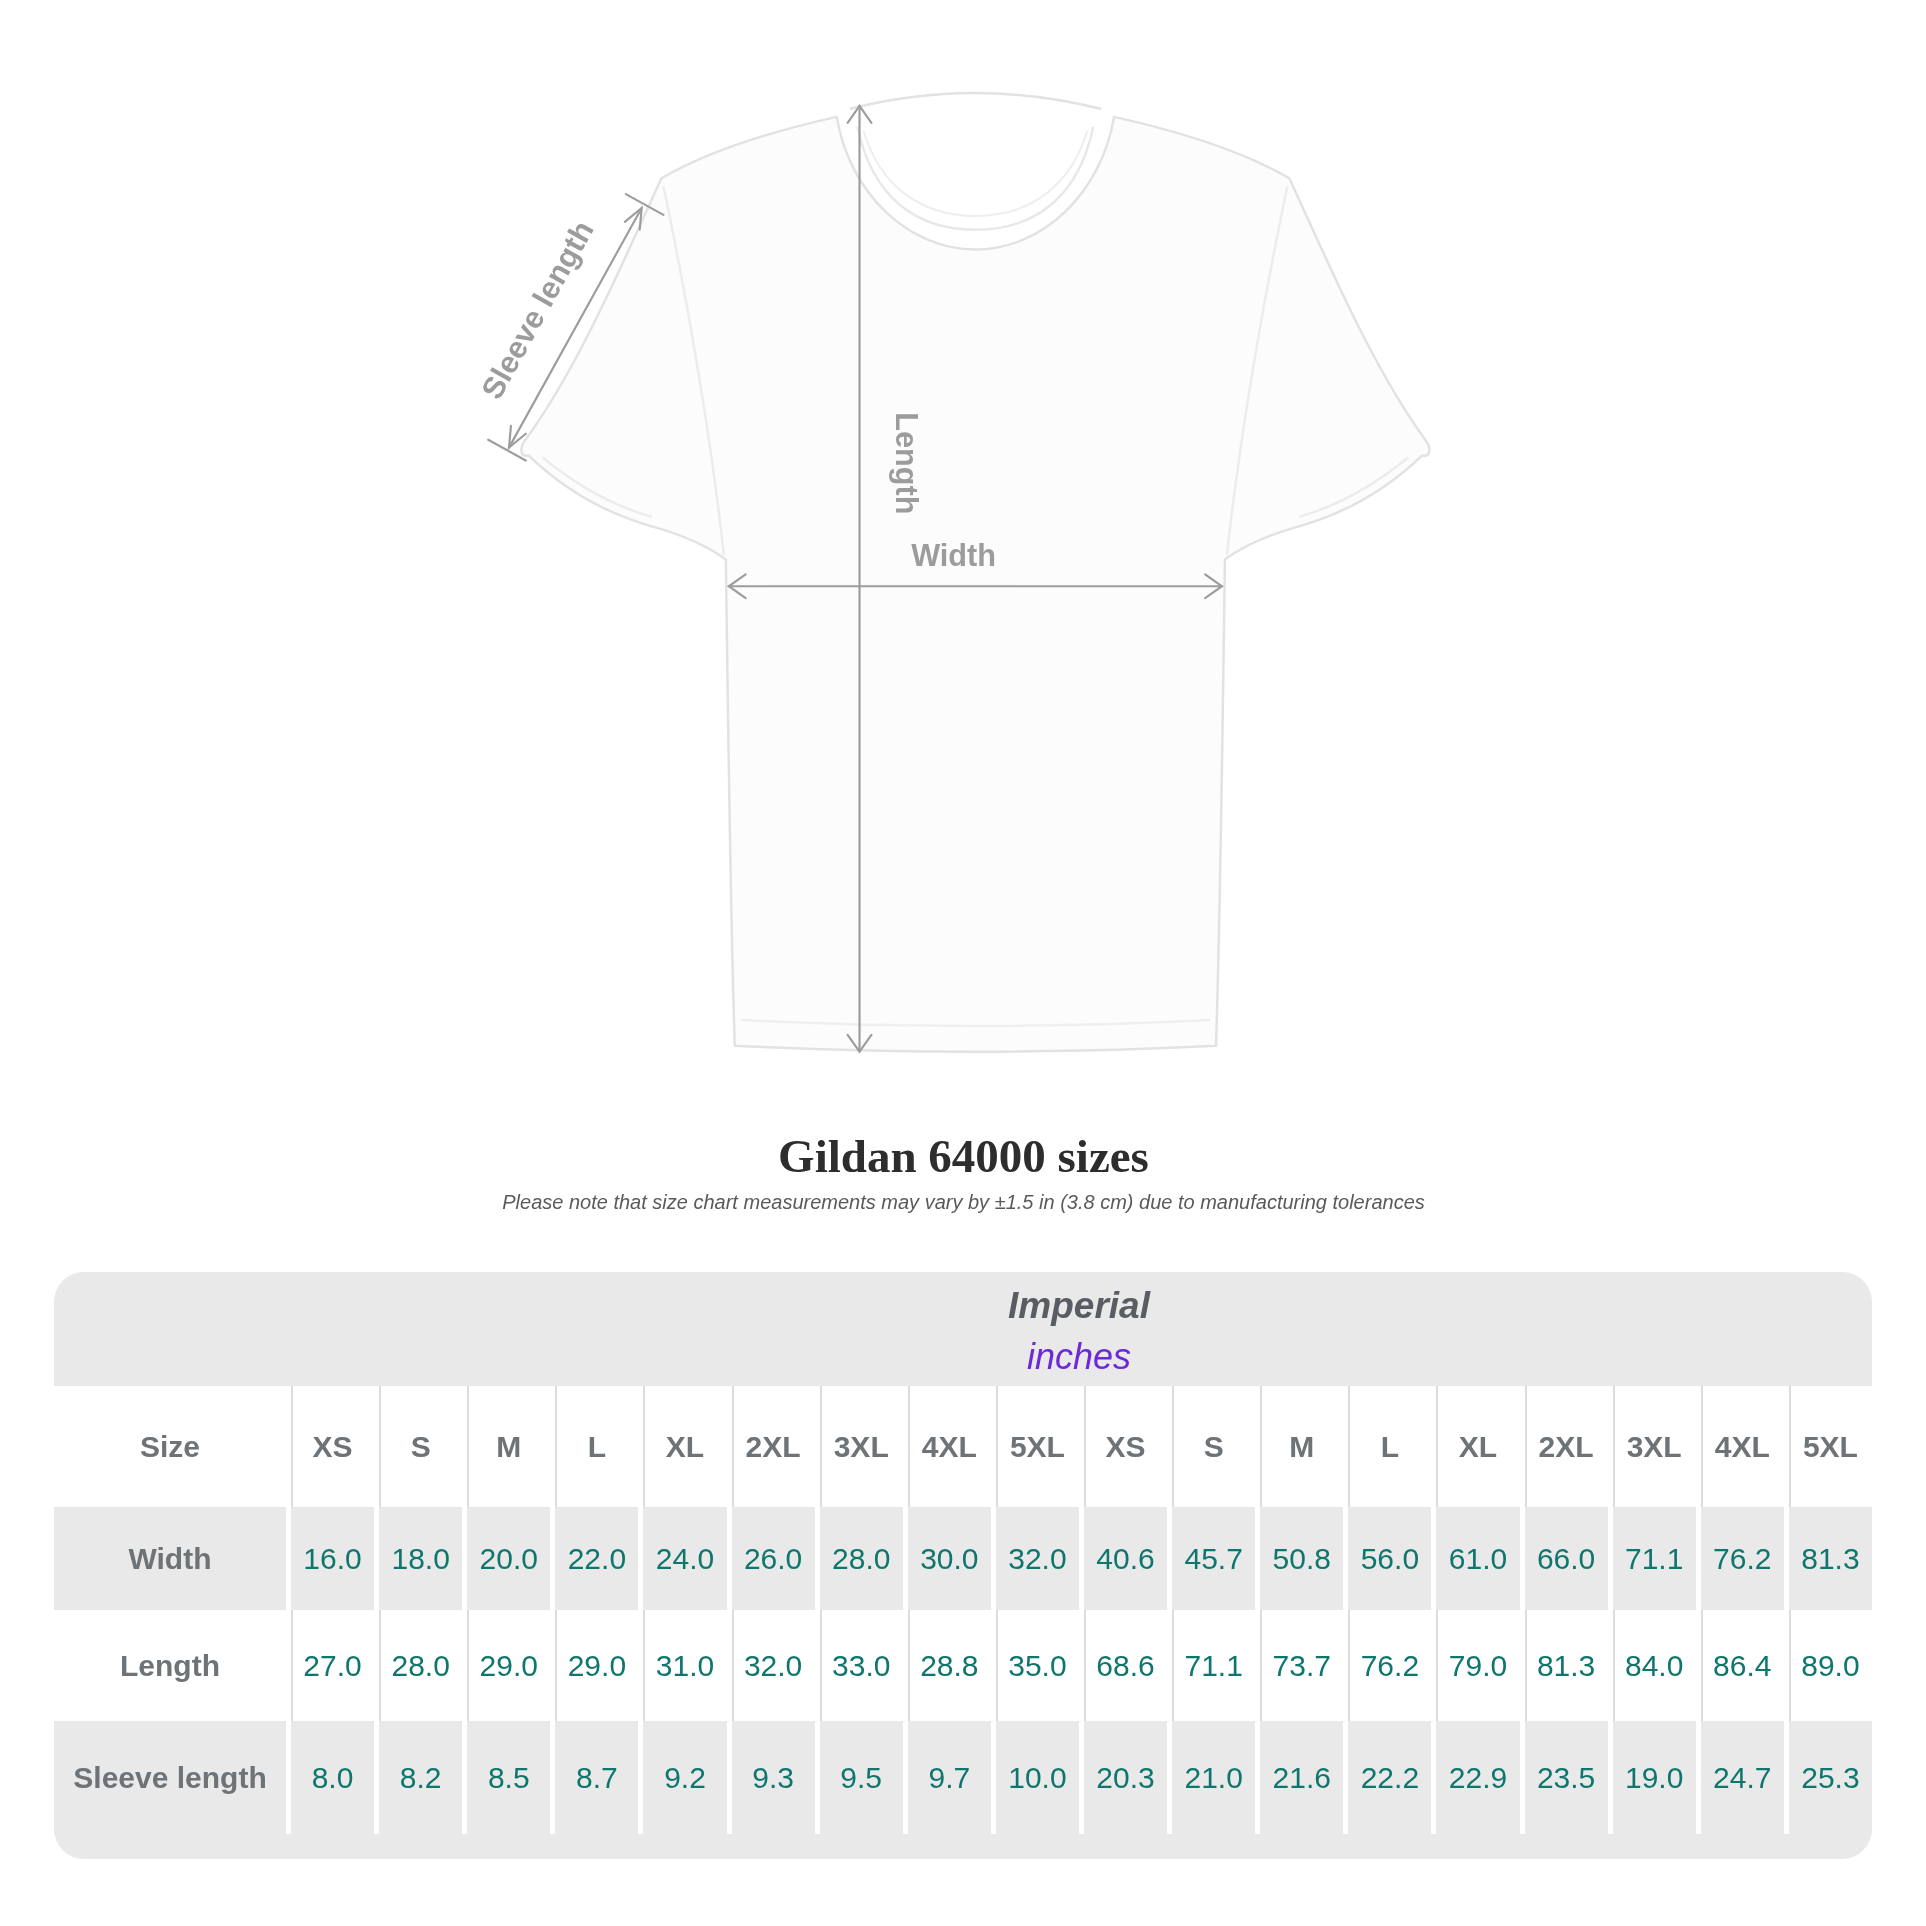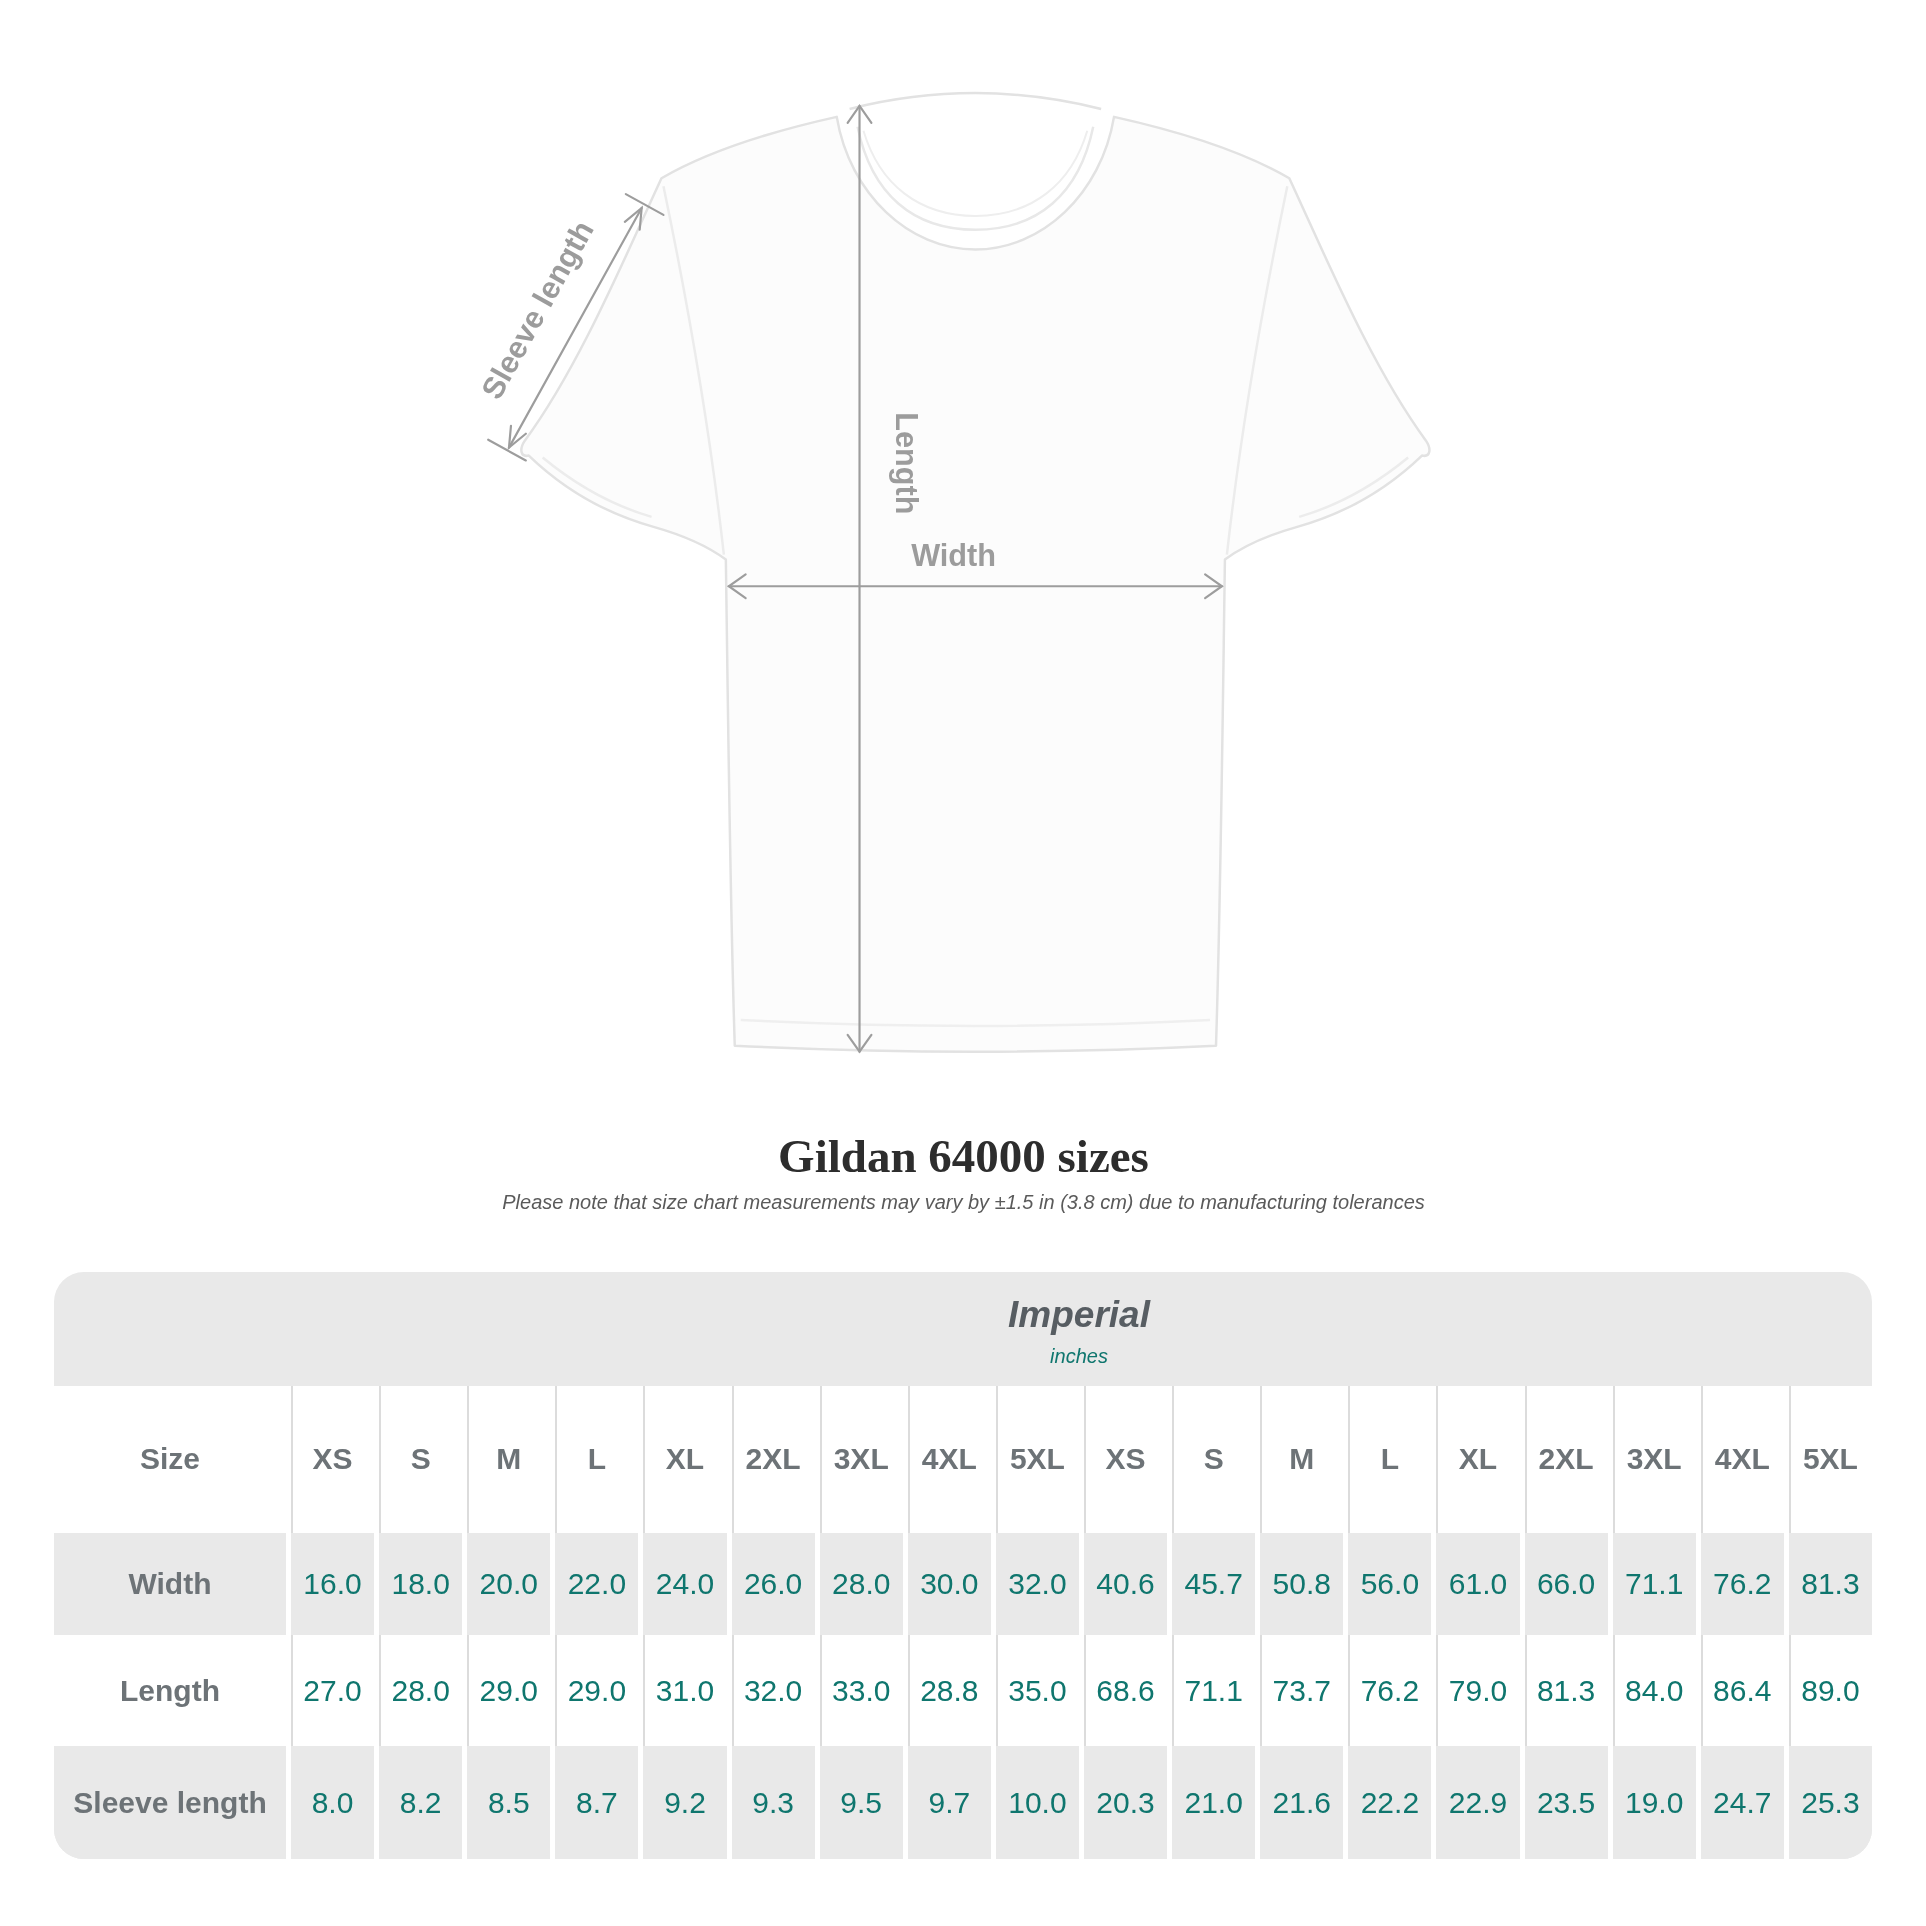--- a/index.html
+++ b/index.html
@@ -32,23 +32,23 @@
     background:#e9e9e9; border-radius:30px; overflow:hidden;
     display:flex; flex-direction:column;
   }
   .band-row { display:flex; height:114px; }
   .band-spacer { width:232px; }
   .band {
     flex:1; display:flex; flex-direction:column;
     align-items:center; justify-content:center; gap:9px; padding-top:4px;
   }
   .band-h { font-size:37px; font-weight:bold; font-style:italic; color:#575d62; }
-  .band-u { font-size:20px; font-style:italic; color:#0f766e; }
+  .band-u { font-size:36px; font-style:italic; color:#6d28d9; }
   .trow { display:flex; }
-  .r-size   { height:147px; }
+  .r-size   { height:121px; }
   .r-width  { height:103px; }
   .r-length { height:111px; }
   .r-sleeve { height:113px; }
   .row-light { background:#ffffff; }
   .row-gray  { background:#e9e9e9; }
   .lbl {
     width:232px; box-sizing:border-box;
     display:flex; align-items:center; justify-content:center;
     font-size:30px; font-weight:bold; color:#6d7377; text-align:center;
   }

